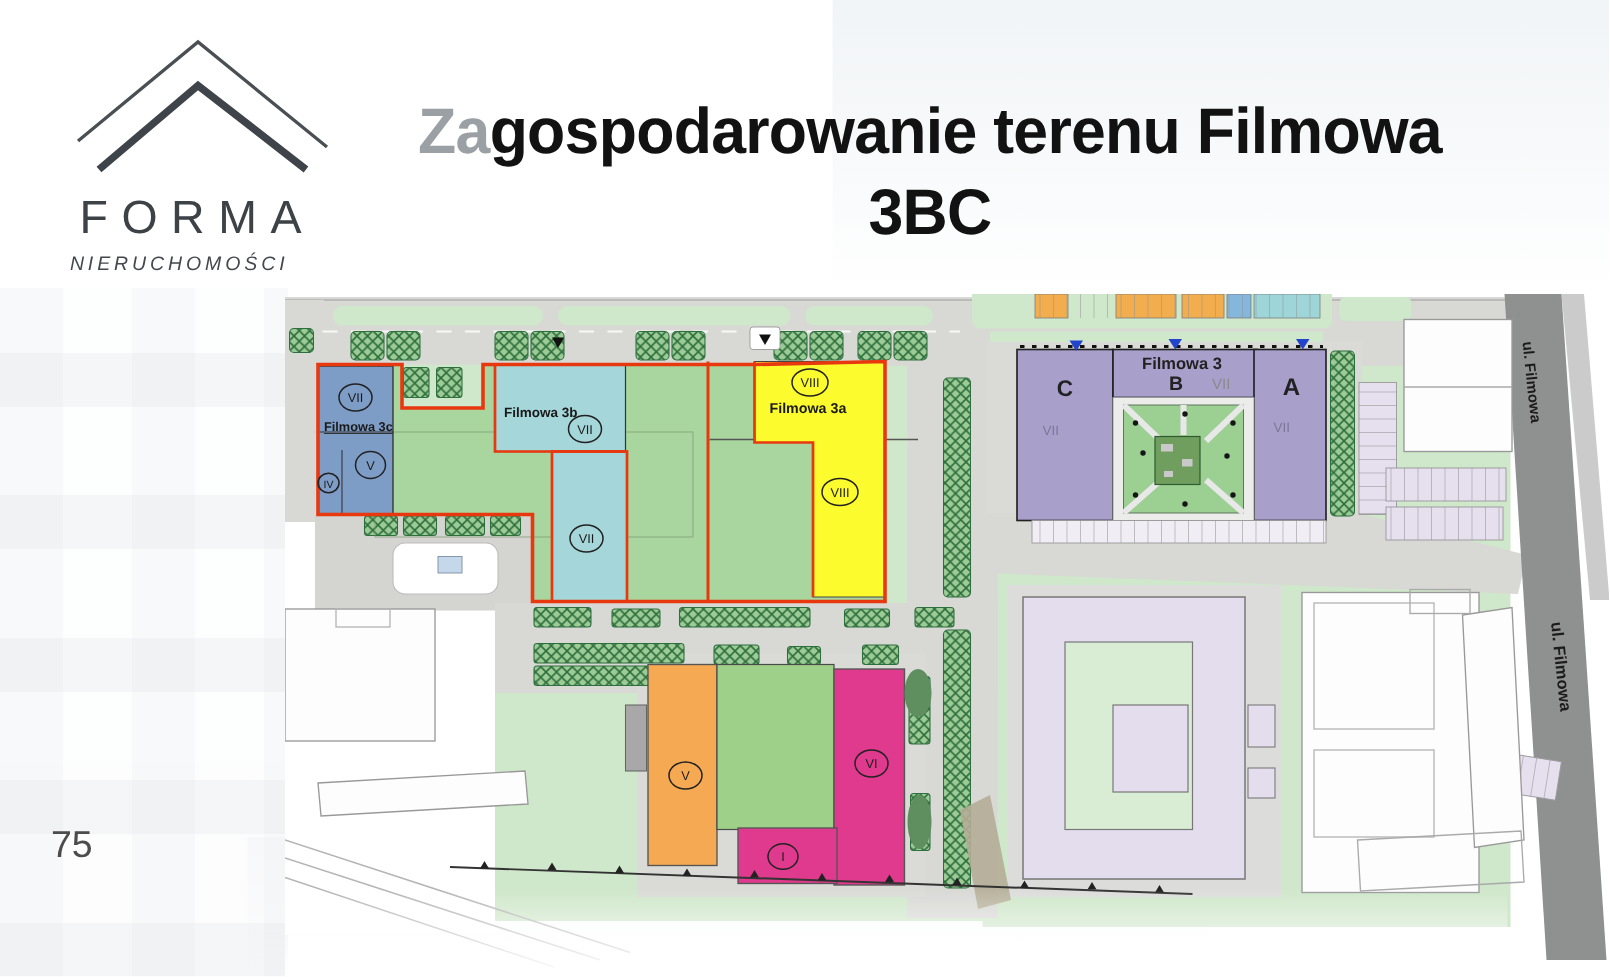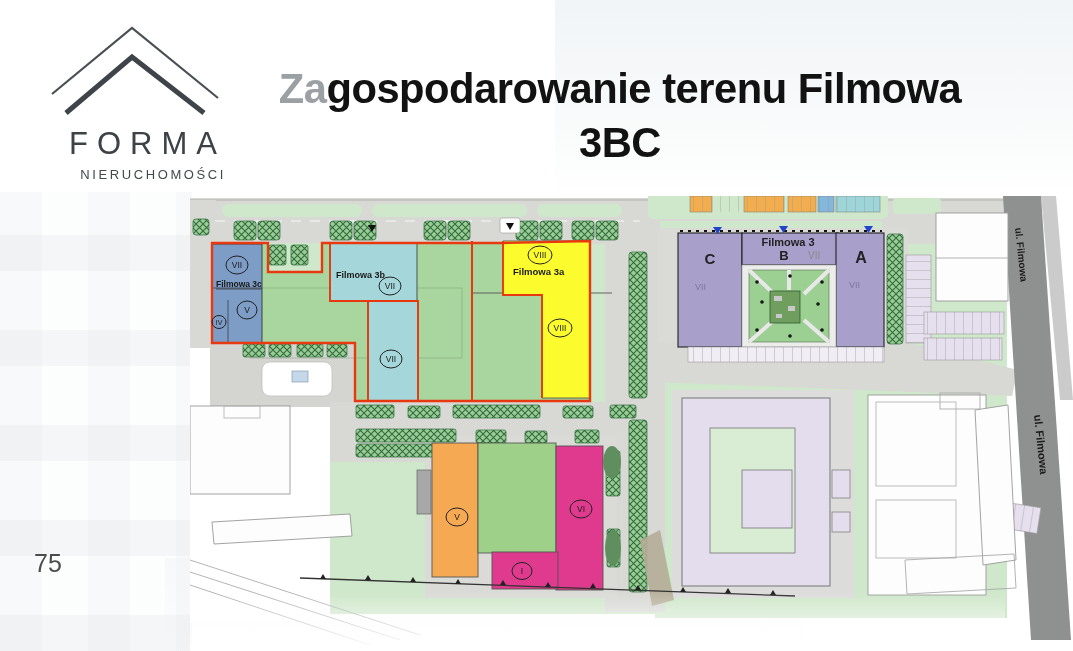--- a/index.html
+++ b/index.html
@@ -8,23 +8,23 @@
   
   .bg-left{position:absolute;left:0;top:192px;width:192px;height:459px;opacity:.5;
     background:
       repeating-linear-gradient(0deg, rgba(203,210,215,.38) 0 36px, rgba(238,242,244,.25) 36px 95px),
       repeating-linear-gradient(90deg, rgba(208,215,219,.30) 0 42px, rgba(244,247,248,.18) 42px 88px);}
   .bg-top{position:absolute;left:555px;top:0;width:518px;height:196px;opacity:.75;
     background:linear-gradient(180deg,#edf1f4 0%,#f5f8f9 55%,#ffffff 100%);}
   .bg-bottom{position:absolute;left:165px;top:558px;width:640px;height:93px;opacity:.45;
     background:linear-gradient(180deg,rgba(230,233,236,.55),rgba(250,251,252,.1));}
   
-  .logo{position:absolute;left:44px;top:16px;width:182px;text-align:right;color:#3d4247;}
+  .logo{position:absolute;left:44px;top:16px;width:182px;text-align:left;color:#3d4247;}
   .logo .name{font-size:31px;font-weight:400;letter-spacing:9px;padding-left:9px;margin-top:6px;color:#3d4247;}
-  .logo .sub{font-size:13px;font-weight:400;letter-spacing:2.6px;padding-left:2.6px;margin-top:5px;color:#43484d;}
+  .logo .sub{font-size:13px;font-weight:400;letter-spacing:2.6px;padding-left:2.6px;margin-top:5px;color:#43484d;font-style:italic;}
   
   .title{position:absolute;left:190px;top:62px;width:860px;text-align:center;font-weight:bold;
          font-size:43px;letter-spacing:-0.5px;color:#121212;line-height:1.25;transform:scaleX(.97);}
   .title .hl{color:#9aa0a4;}
   
   .pagenum{position:absolute;left:34px;top:549px;font-size:25px;color:#4c4c4c;}
   .plan{position:absolute;left:190px;top:196px;width:883px;height:455px;}
   svg text{font-family:"Liberation Sans",sans-serif;}
 </style>
 </head>

